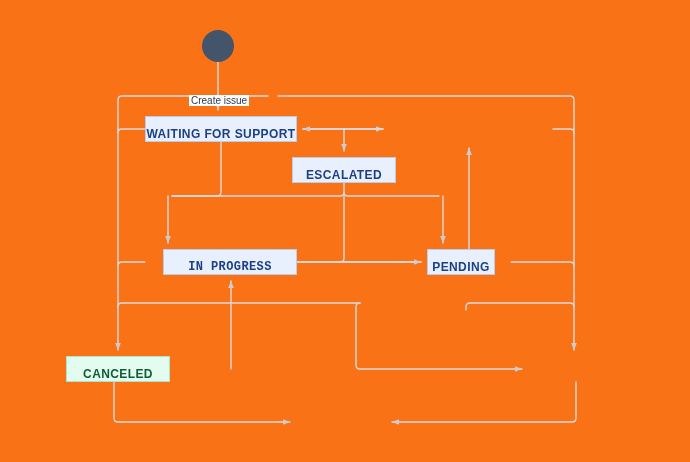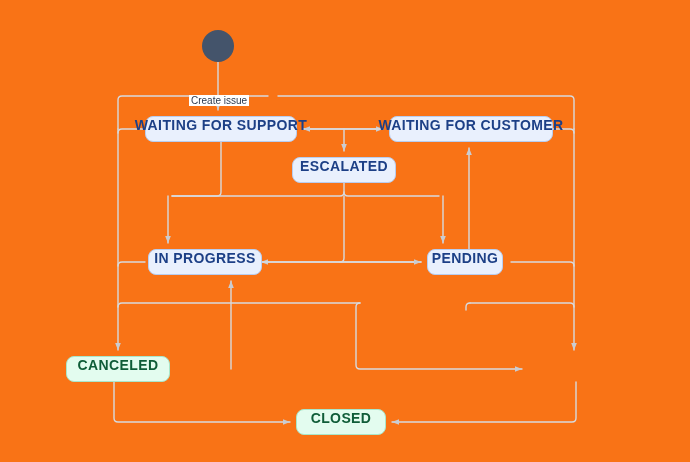--- a/index.html
+++ b/index.html
@@ -1,21 +1,21 @@
 <!DOCTYPE html>
 <html><head>
 <meta charset="utf-8">
 <style>
   html,body{margin:0;padding:0;background:#ffffff;}
   body{width:690px;height:462px;overflow:hidden;font-family:"Liberation Sans",sans-serif;}
   #stage{position:relative;width:690px;height:462px;background:#f97316;}
   #wires{position:absolute;left:0;top:0;width:690px;height:462px;}
-  .node{position:absolute;box-sizing:border-box;border-radius:8px;
-        display:flex;align-items:flex-start;justify-content:center;
-        font-size:14px;font-weight:bold;letter-spacing:.4px;
+  .node{position:absolute;box-sizing:border-box;border-radius:0;
+        display:flex;align-items:flex-end;justify-content:center;
+        font-size:12px;font-weight:bold;letter-spacing:.4px;
         text-align:center;white-space:nowrap;user-select:none;}
   .node.blue{background:#e9f0fd;border:1px solid #b8cdf0;color:#1c3f86;}
   .node.green{background:#e3fcef;border:1px solid #a9e7ca;color:#0f5c38;}
   .start-node{position:absolute;border-radius:50%;background:#44546b;}
   .edge-label{position:absolute;font-size:10px;color:#2b3a4f;white-space:nowrap;
               background:#ffffff;padding:0 2px;}
 </style>
 </head>
 <body>
 
@@ -77,38 +77,32 @@
   </svg>
 
   <div class="start-node" style="left:202px;top:30px;width:32px;height:32px;"></div>
 
   <div class="edge-label" style="left:189px;top:95px;">Create issue</div>
 
   <div class="node blue" style="left:145px;top:116px;width:152px;height:26px;">
     <span>WAITING FOR SUPPORT</span>
   </div>
 
-  <div class="node blue" style="left:389px;top:116px;width:164px;height:26px;">
-    <span>WAITING FOR CUSTOMER</span>
-  </div>
 
   <div class="node blue" style="left:292px;top:157px;width:104px;height:26px;">
     <span>ESCALATED</span>
   </div>
 
-  <div class="node blue" style="left:148px;top:249px;width:114px;height:26px;">
+  <div class="node blue" style="left:163px;top:249px;width:134px;height:26px;font-family:Liberation Mono, monospace;">
     <span>IN PROGRESS</span>
   </div>
 
-  <div class="node blue" style="left:427px;top:249px;width:76px;height:26px;">
+  <div class="node blue" style="left:427px;top:249px;width:68px;height:26px;">
     <span>PENDING</span>
   </div>
 
   <div class="node green" style="left:66px;top:356px;width:104px;height:26px;">
     <span>CANCELED</span>
   </div>
 
 
-  <div class="node green" style="left:296px;top:409px;width:90px;height:26px;">
-    <span>CLOSED</span>
-  </div>
 
 </div>
 
 </body></html>

